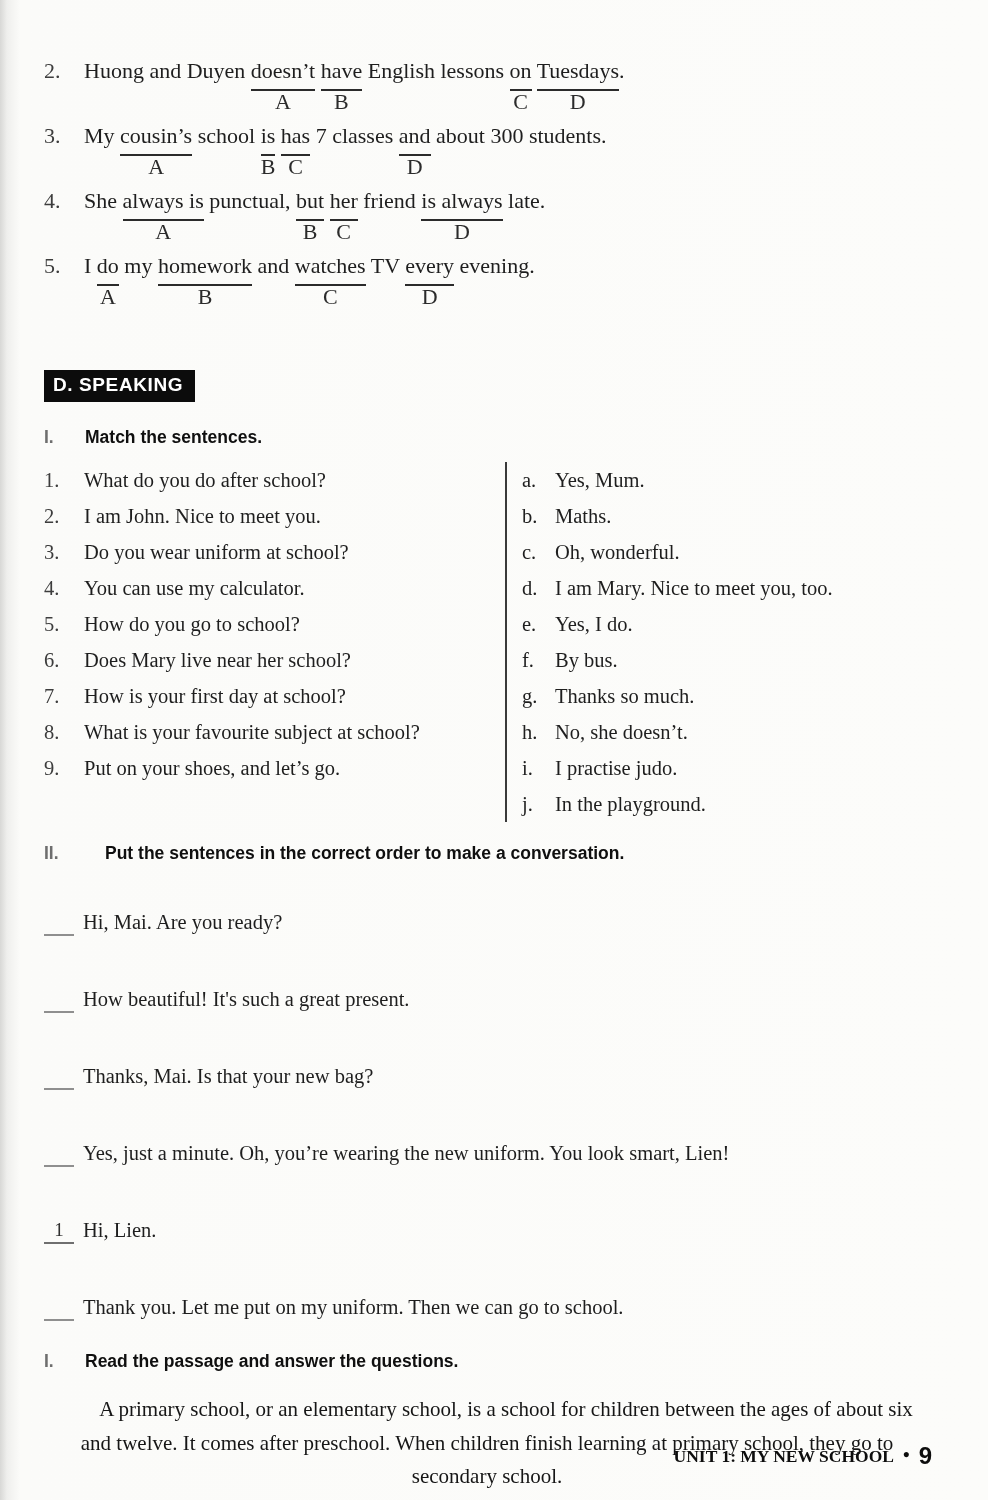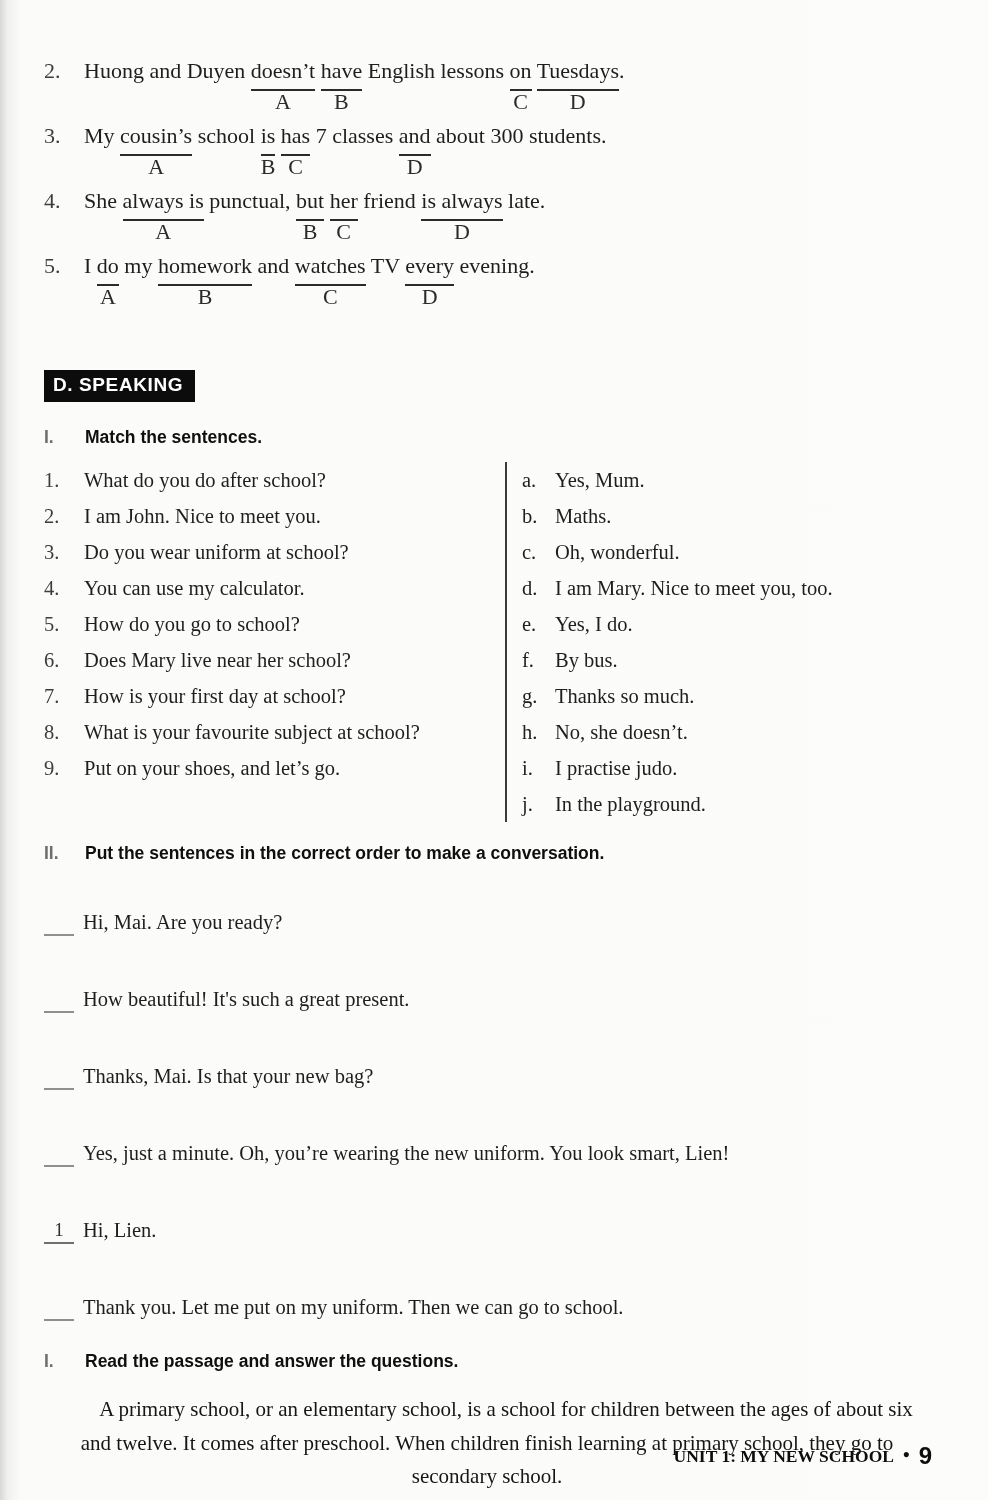--- a/index.html
+++ b/index.html
@@ -193,21 +193,21 @@
           <span class="m-letter">i.</span>
           <span class="m-text">I practise judo.</span>
         </div>
         <div class="m-row">
           <span class="m-letter">j.</span>
           <span class="m-text">In the playground.</span>
         </div>
       </div>
   </div>
 
-  <div class="task-head" style="margin-top:20px;">
+  <div class="task-head" style="margin-top:20px;gap:20px;">
     <span class="task-roman">II.</span>
     <span class="task-title">Put the sentences in the correct order to make a conversation.</span>
   </div>
 
   <div class="order-list" id="order-list">
       <div class="o-row">
         <span class="o-blank"></span>
         <span class="o-text">Hi, Mai. Are you ready?</span>
       </div>
       <div class="o-row">

